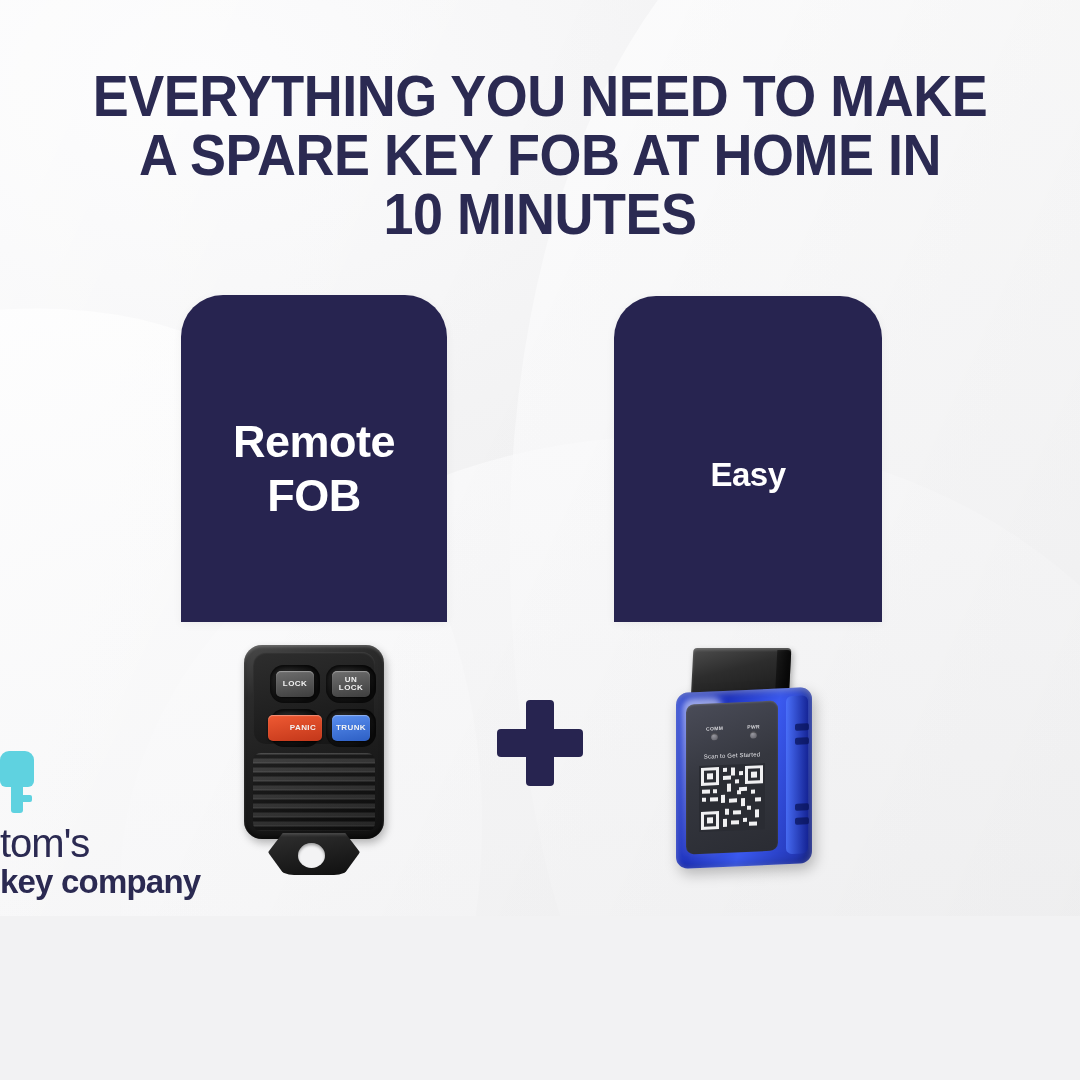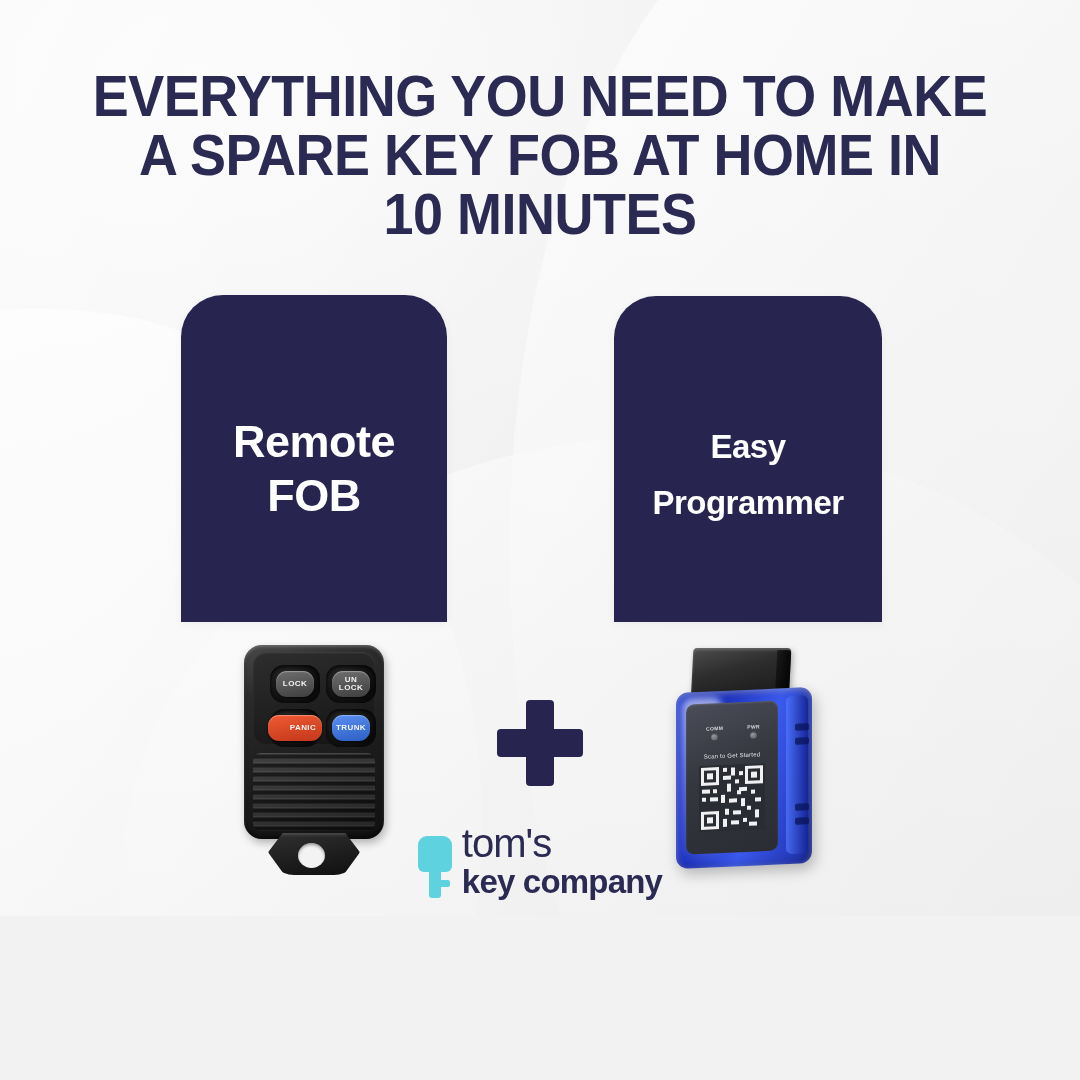--- a/index.html
+++ b/index.html
@@ -88,21 +88,21 @@
     border-radius:13px;
     box-shadow:inset 0 1px 2px rgba(255,255,255,.12);
   }
   .btn-well{
     position:absolute;width:50px;height:38px;border-radius:14px;
     background:radial-gradient(ellipse at 35% 25%, #2a2a2a 0%, #0b0b0b 75%);
     box-shadow:inset 0 2px 4px rgba(0,0,0,.85);
   }
   .btn-cap{
     position:absolute;left:50%;top:50%;transform:translate(-50%,-50%);
-    width:38px;height:26px;border-radius:11px;
+    width:38px;height:26px;border-radius:5px;
     display:flex;align-items:center;justify-content:center;
     font-family:"Liberation Sans Narrow","Liberation Sans",sans-serif;
     font-weight:bold;font-size:8px;line-height:8.5px;color:#f2f2f2;
     text-align:center;letter-spacing:.4px;
     box-shadow:inset 0 1px 1px rgba(255,255,255,.35), 0 1px 2px rgba(0,0,0,.7);
   }
   .cap-gray{background:linear-gradient(170deg,#6f6f6f,#3e3e3e);}
   .cap-red{background:linear-gradient(170deg,#ef5a33,#c3371a);padding-left:16px;}
   .cap-blue{background:linear-gradient(170deg,#5a8ff0,#2d5fc4);}
   #well-lock{left:17px;top:13px;}
@@ -202,21 +202,21 @@
   .qr-finder i{
     position:absolute;left:3px;top:3px;width:12px;height:12px;background:#2a2c33;display:block;
   }
   .qr-finder i b{
     position:absolute;left:3px;top:3px;width:6px;height:6px;background:#f0f0f2;display:block;
   }
 
   
   #logo{
     position:absolute;left:0;bottom:18px;width:1080px;
-    display:flex;align-items:flex-end;justify-content:center;gap:10px;
+    display:flex;align-items:flex-start;justify-content:center;gap:10px;flex-direction:column;
   }
   .logo-key{position:relative;width:34px;height:62px;}
   .logo-key .head{
     position:absolute;left:0;top:0;width:34px;height:36px;
     background:#5fd2e0;border-radius:9px 9px 6px 6px;
   }
   .logo-key .stem{
     position:absolute;left:11px;top:32px;width:12px;height:30px;background:#5fd2e0;border-radius:0 0 3px 3px;
   }
   .logo-key .tooth{
@@ -251,21 +251,20 @@
   <div class="card" id="card-left">
     <div class="card-text">
       <div>Remote</div>
       <div>FOB</div>
     </div>
   </div>
 
   <div class="card" id="card-right">
     <div class="card-text">
       <div>Easy</div>
-      <div>Programmer</div>
     </div>
   </div>
 
   <div id="plus"></div>
 
   <div id="fob">
     <div class="fob-body">
       <div class="fob-top">
 
         <div class="btn-well" id="well-lock">

